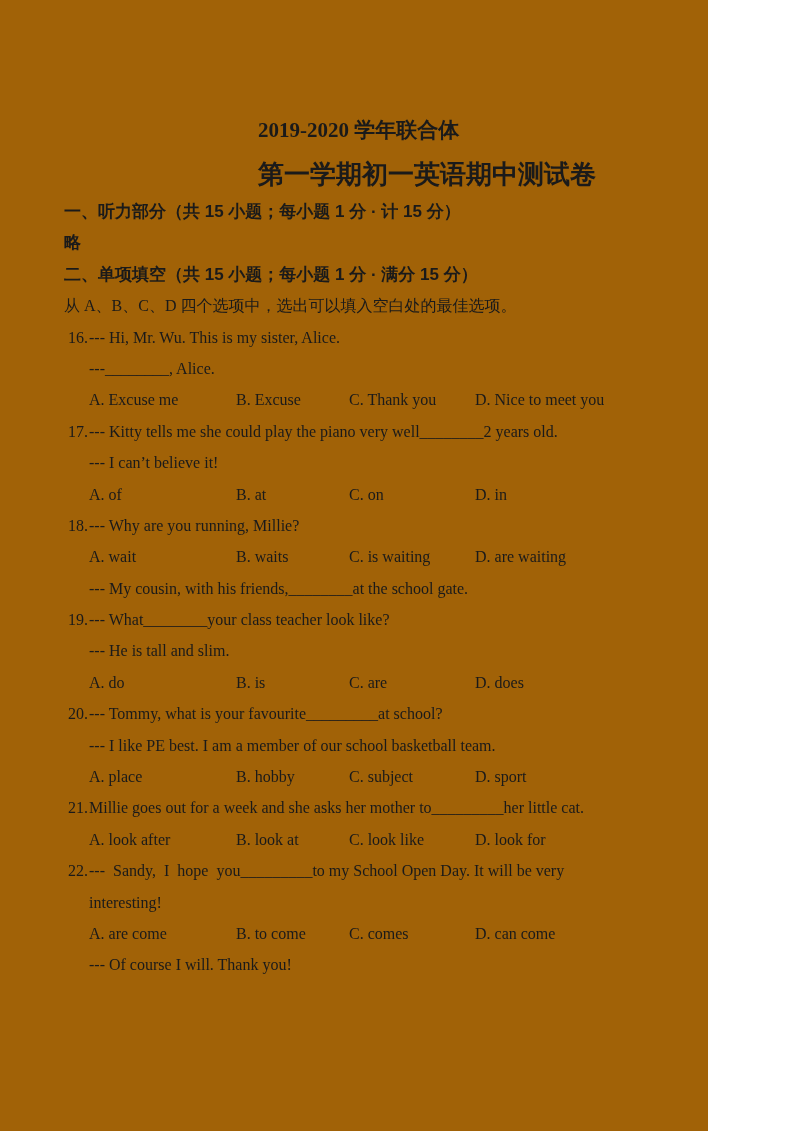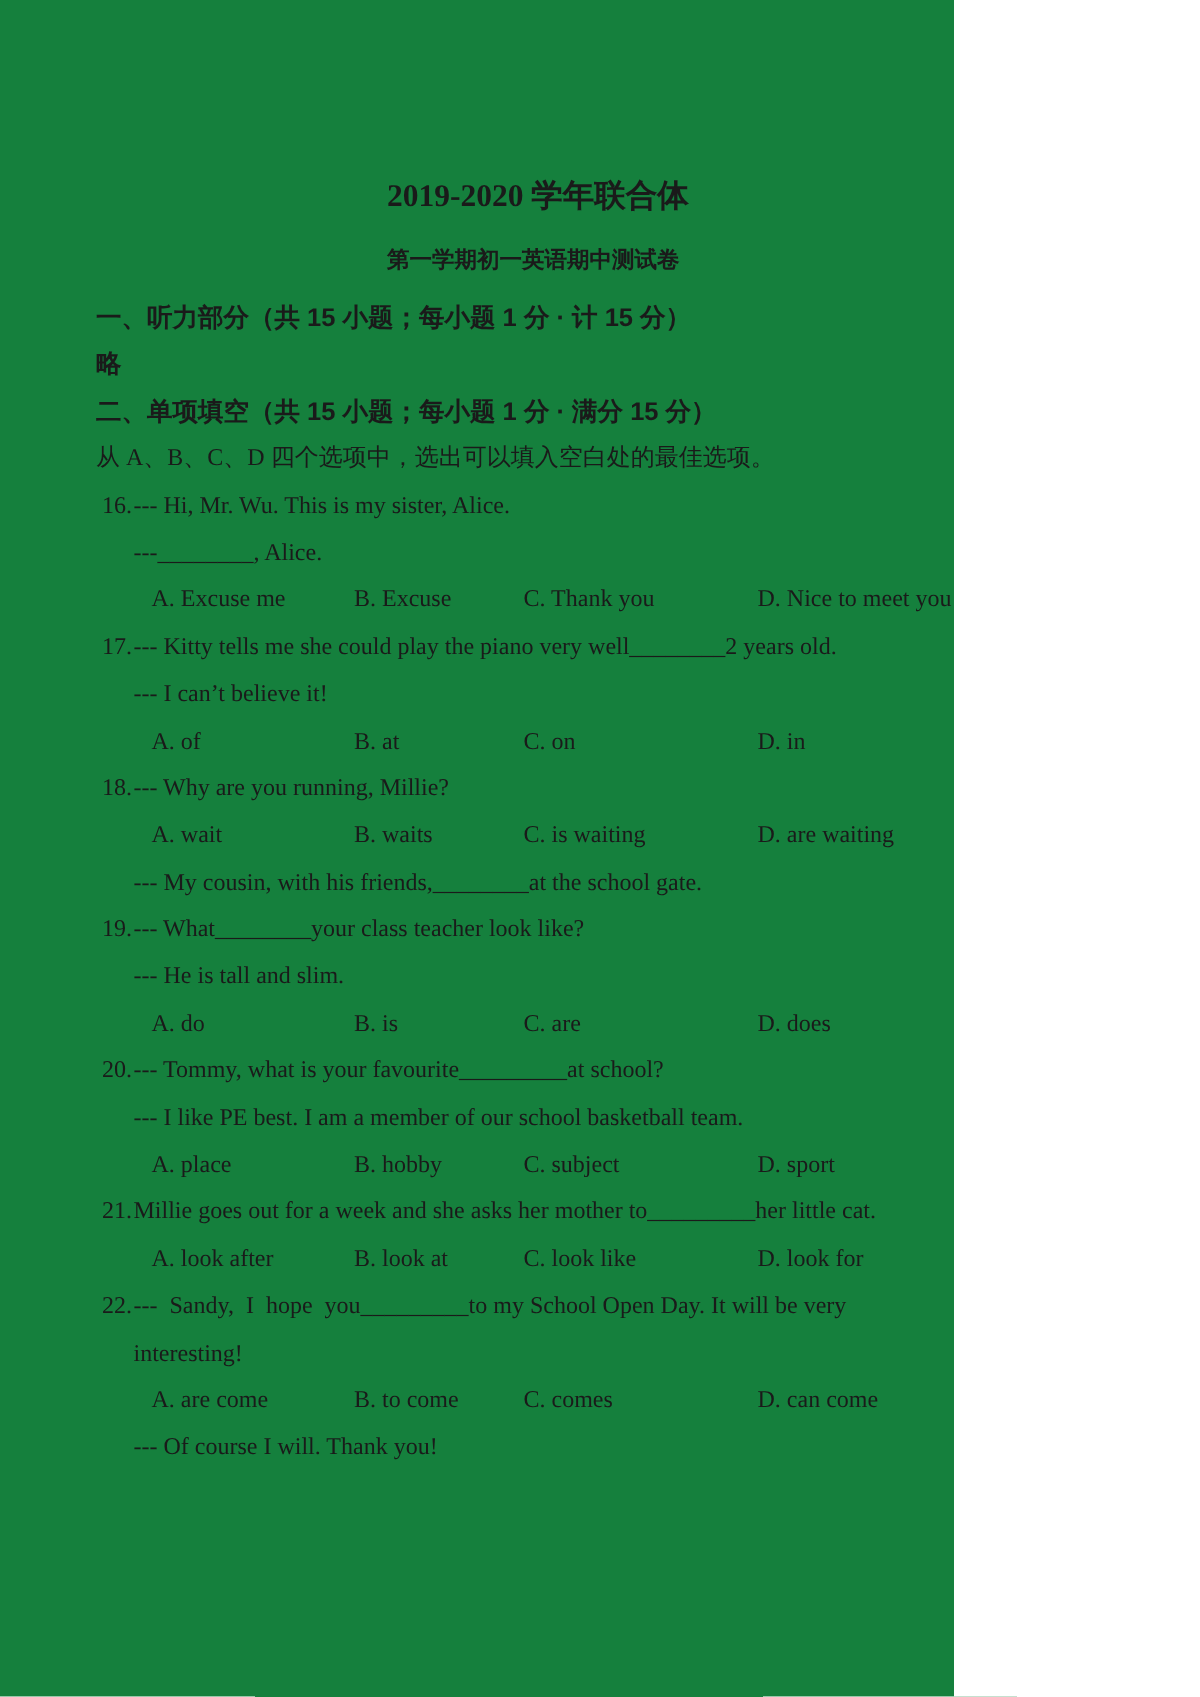--- a/index.html
+++ b/index.html
@@ -1,41 +1,41 @@
 <!DOCTYPE html>
 <html><head>
 <meta charset="utf-8">
 <style>
   * { margin: 0; padding: 0; box-sizing: border-box; }
   html, body { background: #ffffff; }
   .page {
     position: relative;
-    width: 636px;
+    width: 708px;
     height: 1131px;
-    background: #15803d;
+    background: #a16207;
     overflow: hidden;
     color: #1a1a1a;
     font-family: "Liberation Serif", serif;
   }
   
   .titles {
     padding-top: 108px;
     padding-left: 258px;
   }
   .title1 {
     font-family: "Liberation Serif", "DejaVu Sans", serif;
     font-weight: bold;
     font-size: 21px;
     line-height: 44px;
     white-space: pre;
   }
   .title2 {
-    font-family: Liberation Serif, serif;
+    font-family: Liberation Sans, sans-serif;
     font-weight: bold;
-    font-size: 15px;
+    font-size: 26px;
     line-height: 44px;
     white-space: pre;
   }
   
   .body {
     margin-left: 64px;
     width: 600px;
     font-size: 16px;
   }
   .line {
@@ -53,24 +53,24 @@
   }
   .question { position: relative; padding-left: 25px; }
   .qnum {
     position: absolute;
     left: 4px; top: 0;
     height: 31.4px; line-height: 31.4px;
     white-space: pre;
   }
   .options { position: relative; }
   .opt { position: absolute; top: 0; height: 31.4px; line-height: 31.4px; white-space: pre; }
-  .opt-a { left: 12px; }
+  .opt-a { left: 0; }
   .opt-b { left: 147px; }
   .opt-c { left: 260px; }
-  .opt-d { left: 416px; text-align: right; }
+  .opt-d { left: 386px; text-align: right; }
   .watermark {
     position: absolute;
     right: 26px;
     top: 1086px;
     font-size: 13px;
     color: #d0d0d0;
     font-family: "Liberation Serif", "DejaVu Sans", serif;
     white-space: pre;
     margin-top: 44px;
   }

